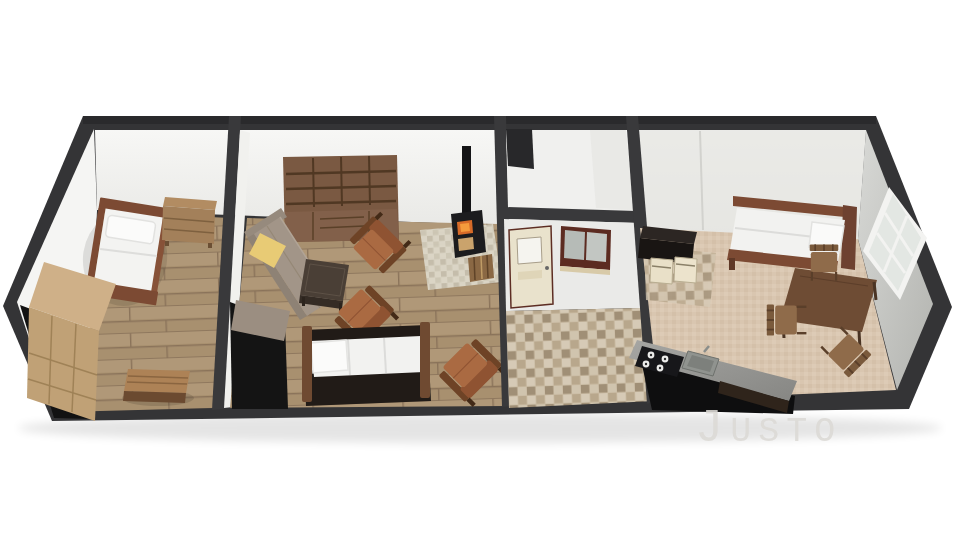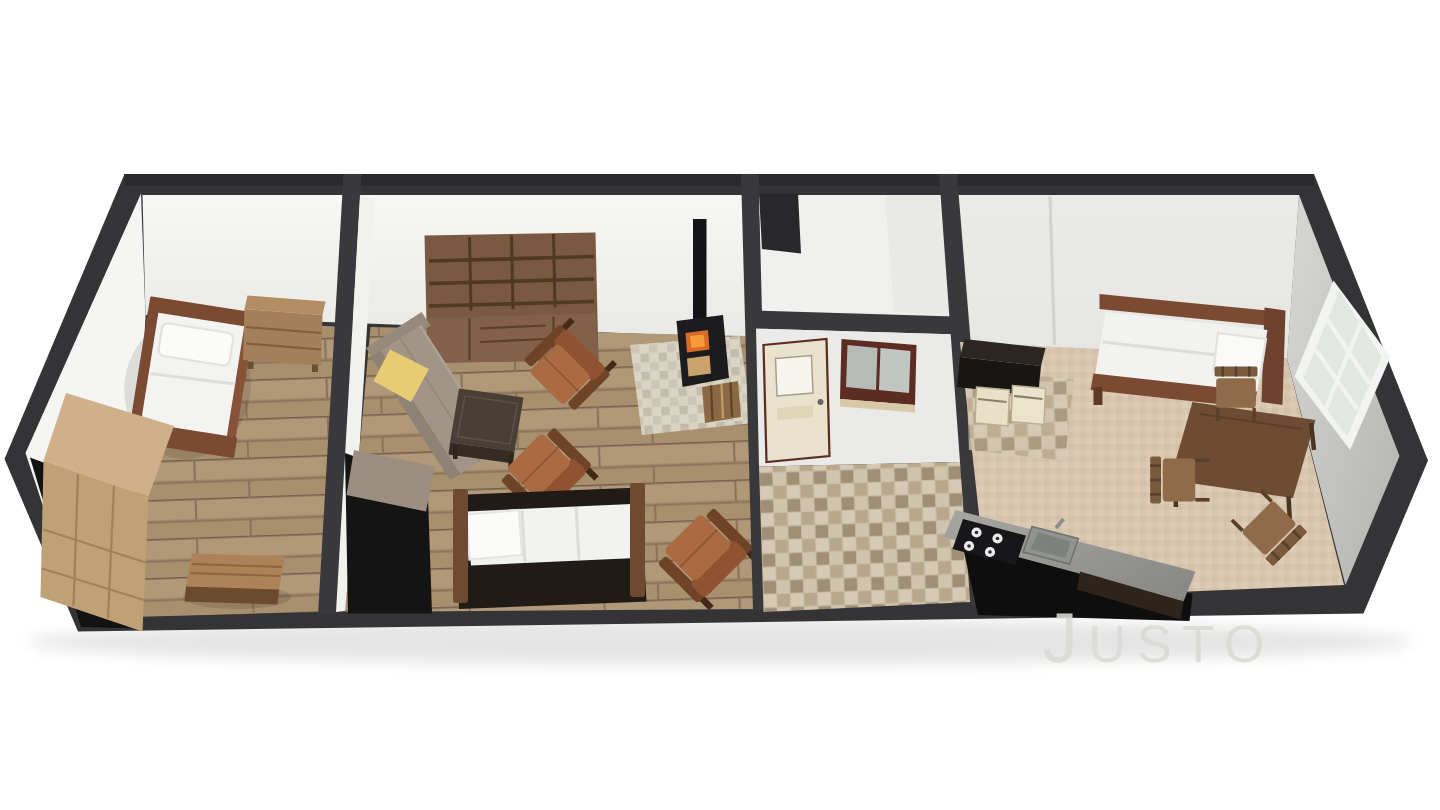--- a/index.html
+++ b/index.html
@@ -1,17 +1,17 @@
 <!DOCTYPE html>
 <html><head>
 <meta charset="utf-8">
 <style>
   html,body{margin:0;padding:0;background:#ffffff;}
   .stage{position:relative;width:960px;height:540px;background:#ffffff;overflow:hidden;
-         font-family:Liberation Sans, sans-serif;}
+         font-family:Liberation Mono, monospace;}
   svg{display:block;}
   text.wm{fill:#dcdad6;opacity:.88;}
 </style>
 </head>
 <body>
 
 <div class="stage">
 <svg width="960" height="540" viewBox="0 0 960 540">
   <defs>
     <linearGradient id="wallGrad" x1="0" y1="0" x2="0" y2="1">

